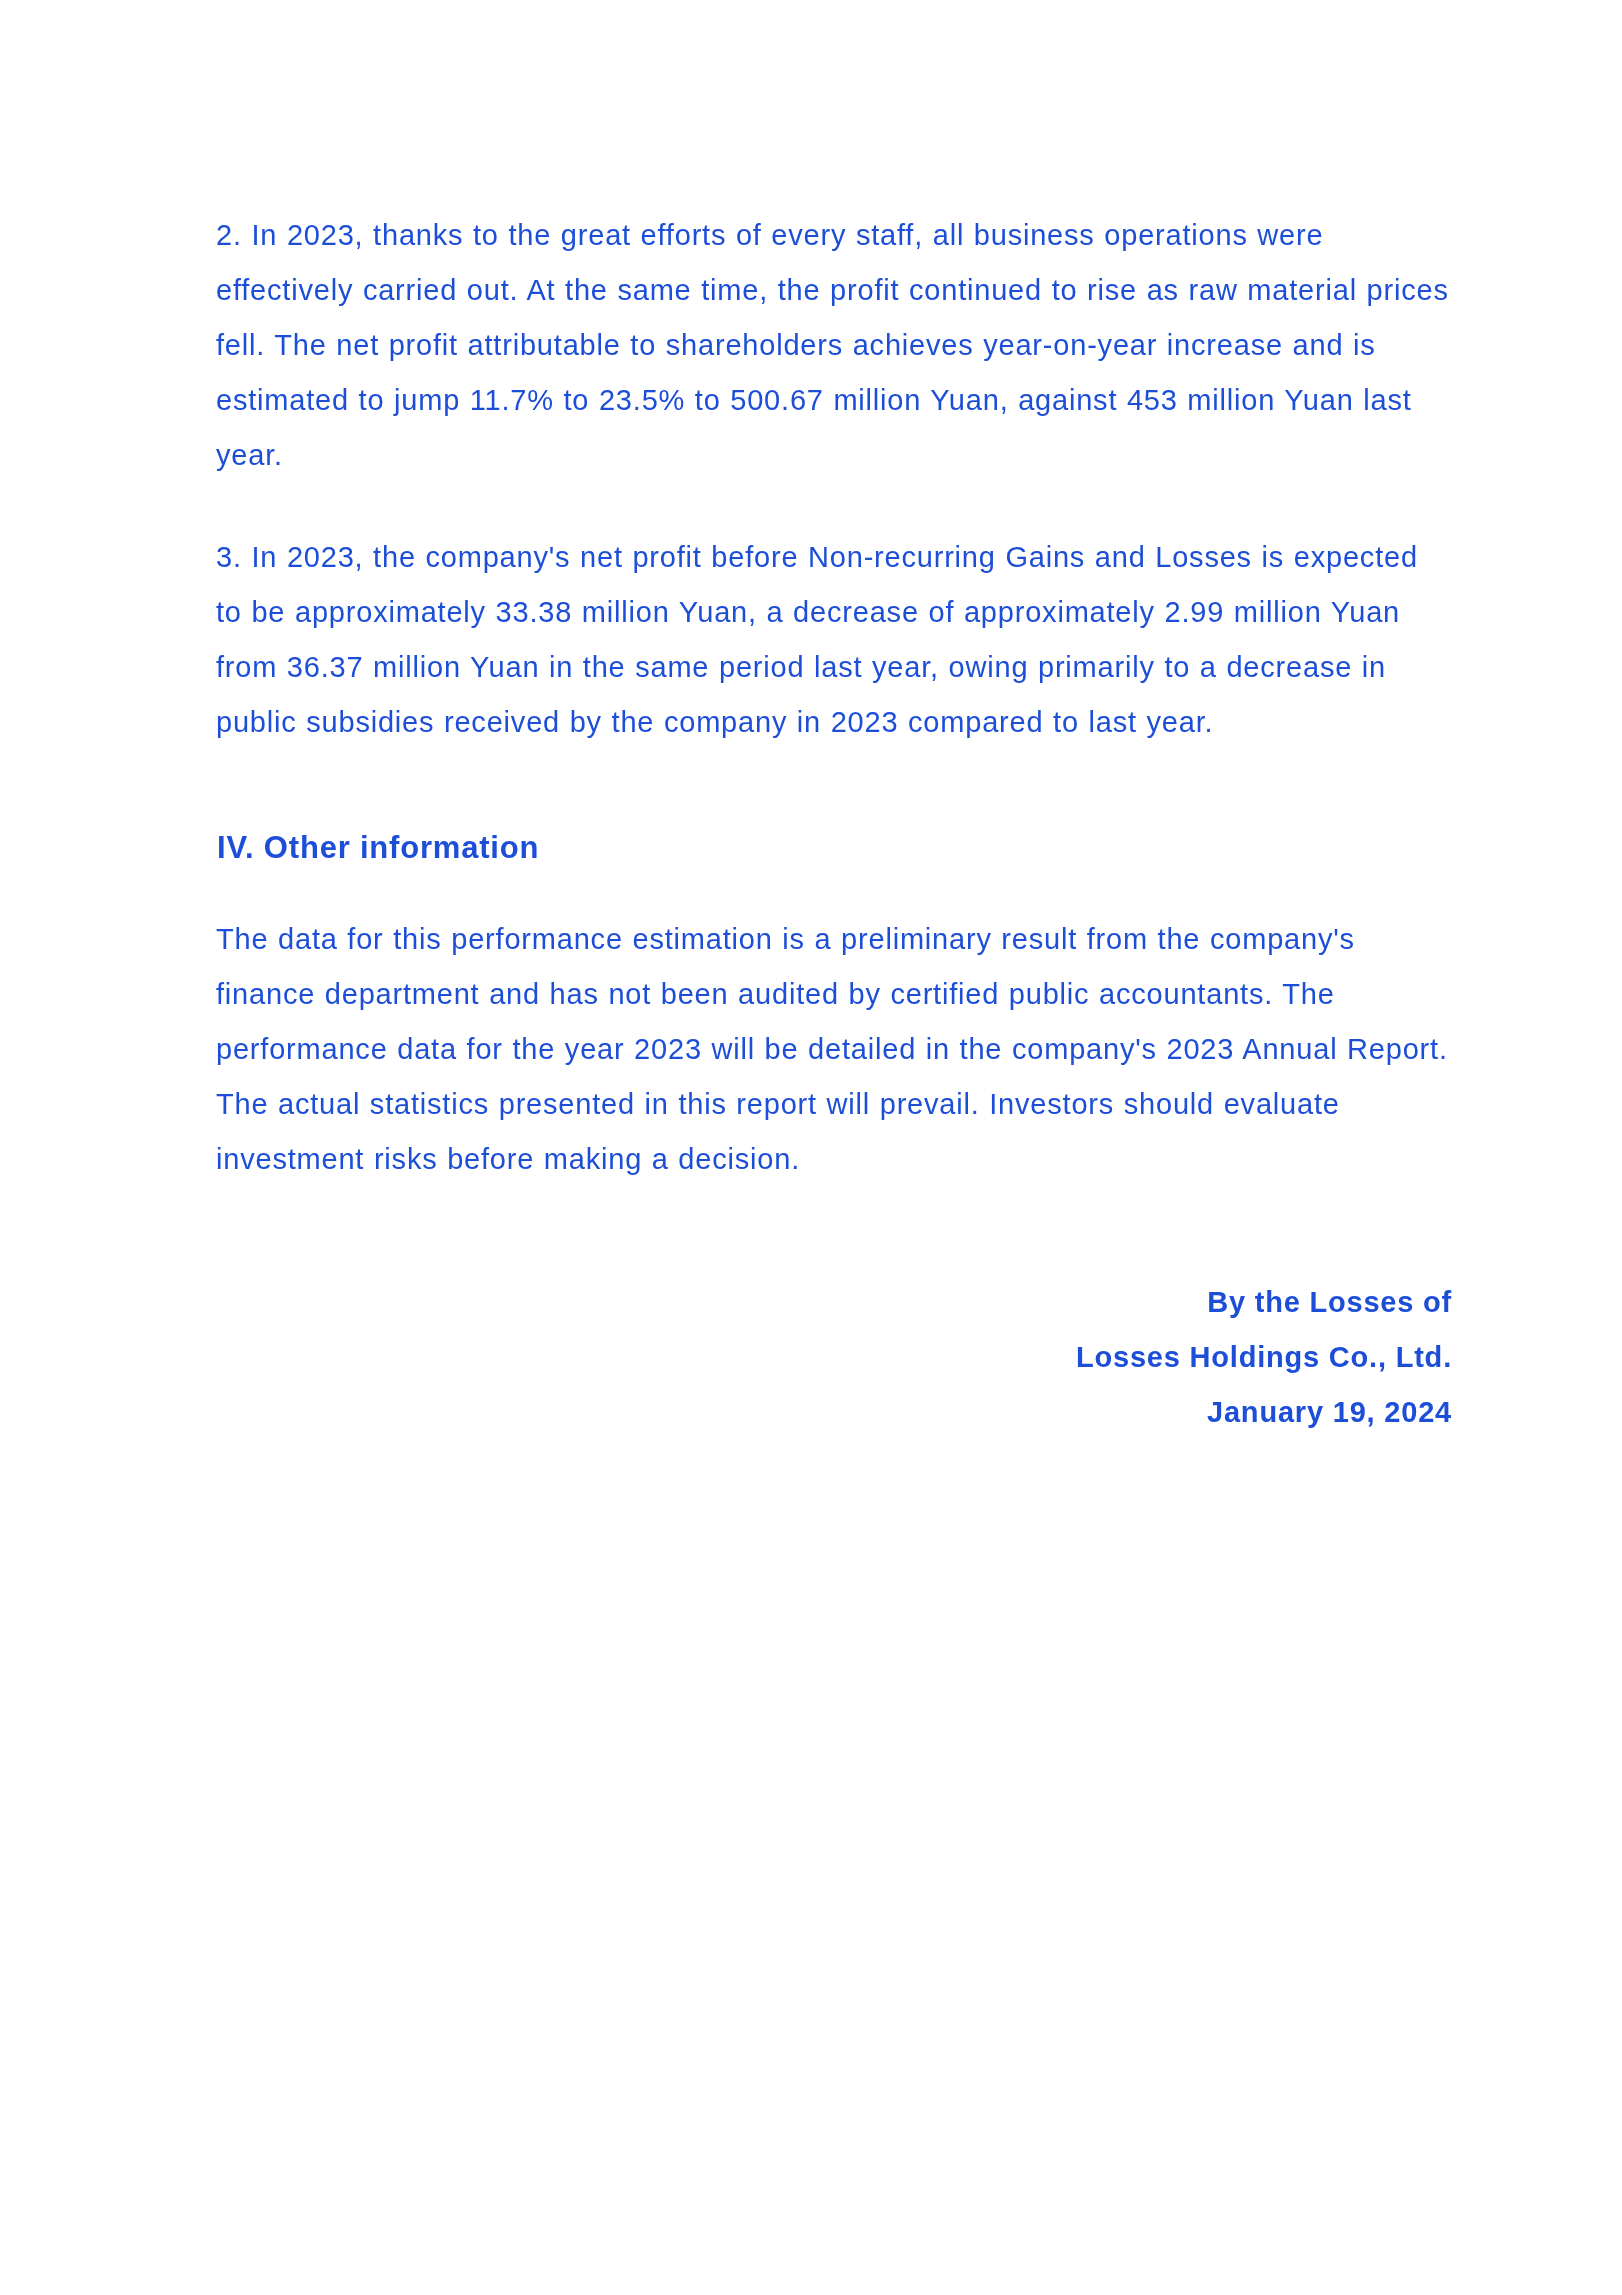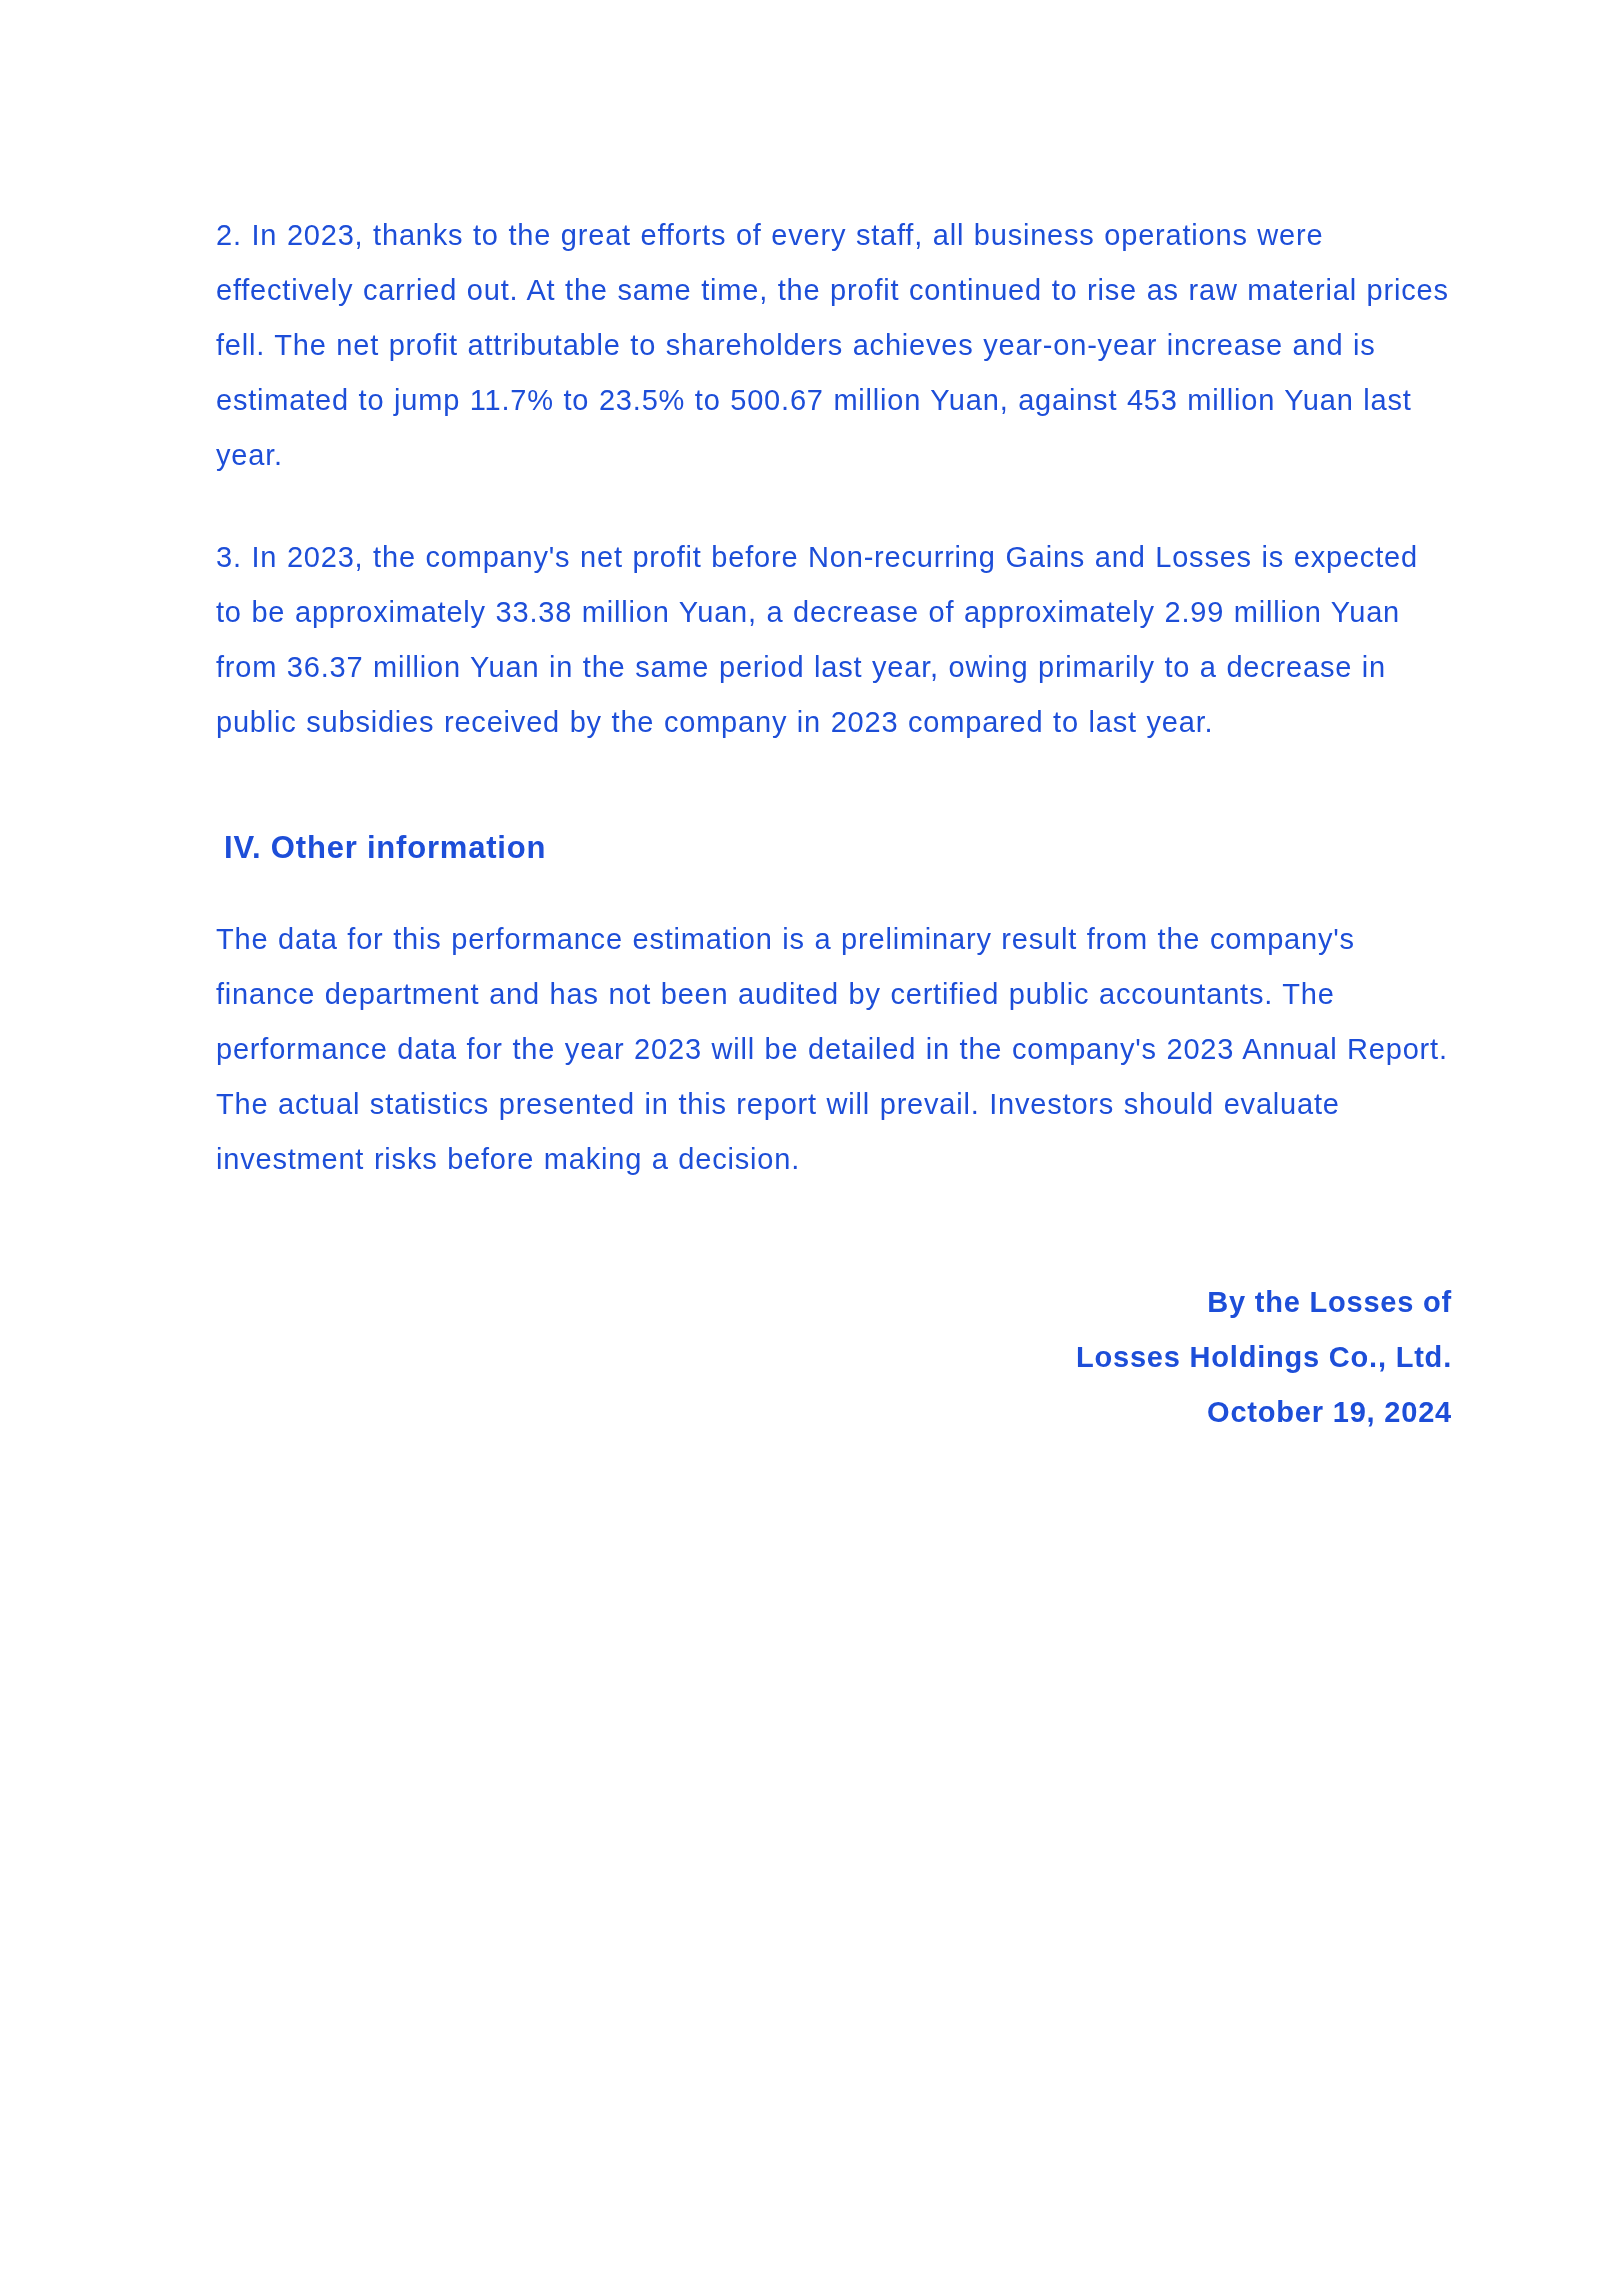--- a/index.html
+++ b/index.html
@@ -32,21 +32,21 @@
     font-weight: 500;
   }
   .para.first {
     margin-top: 208px;
   }
   .heading {
     font-size: 31px;
     font-weight: 700;
     line-height: 59px;
     letter-spacing: 0.8px;
-    margin: 68px 0 35px 8px;
+    margin: 68px 0 35px 1px;
   }
   .signoff {
     margin-top: 88px;
     text-align: right;
     font-weight: 700;
   }
   .signoff-line {
     font-size: 29px;
     line-height: 55px;
     letter-spacing: 0.8px;
@@ -62,18 +62,18 @@
 
     <p class="para">3. In 2023, the company's net profit before Non-recurring Gains and Losses is expected to be approximately 33.38 million Yuan, a decrease of approximately 2.99 million Yuan from 36.37 million Yuan in the same period last year, owing primarily to a decrease in public subsidies received by the company in 2023 compared to last year.</p>
 
     <h2 class="heading">IV. Other information</h2>
 
     <p class="para">The data for this performance estimation is a preliminary result from the company's finance department and has not been audited by certified public accountants. The performance data for the year 2023 will be detailed in the company's 2023 Annual Report. The actual statistics presented in this report will prevail. Investors should evaluate investment risks before making a decision.</p>
 
     <div class="signoff">
       <div class="signoff-line">By the Losses of</div>
       <div class="signoff-line">Losses Holdings Co., Ltd.</div>
-      <div class="signoff-line">October 19, 2024</div>
+      <div class="signoff-line">January 19, 2024</div>
     </div>
 
   </div>
 </div>
 
 
 </body></html>

